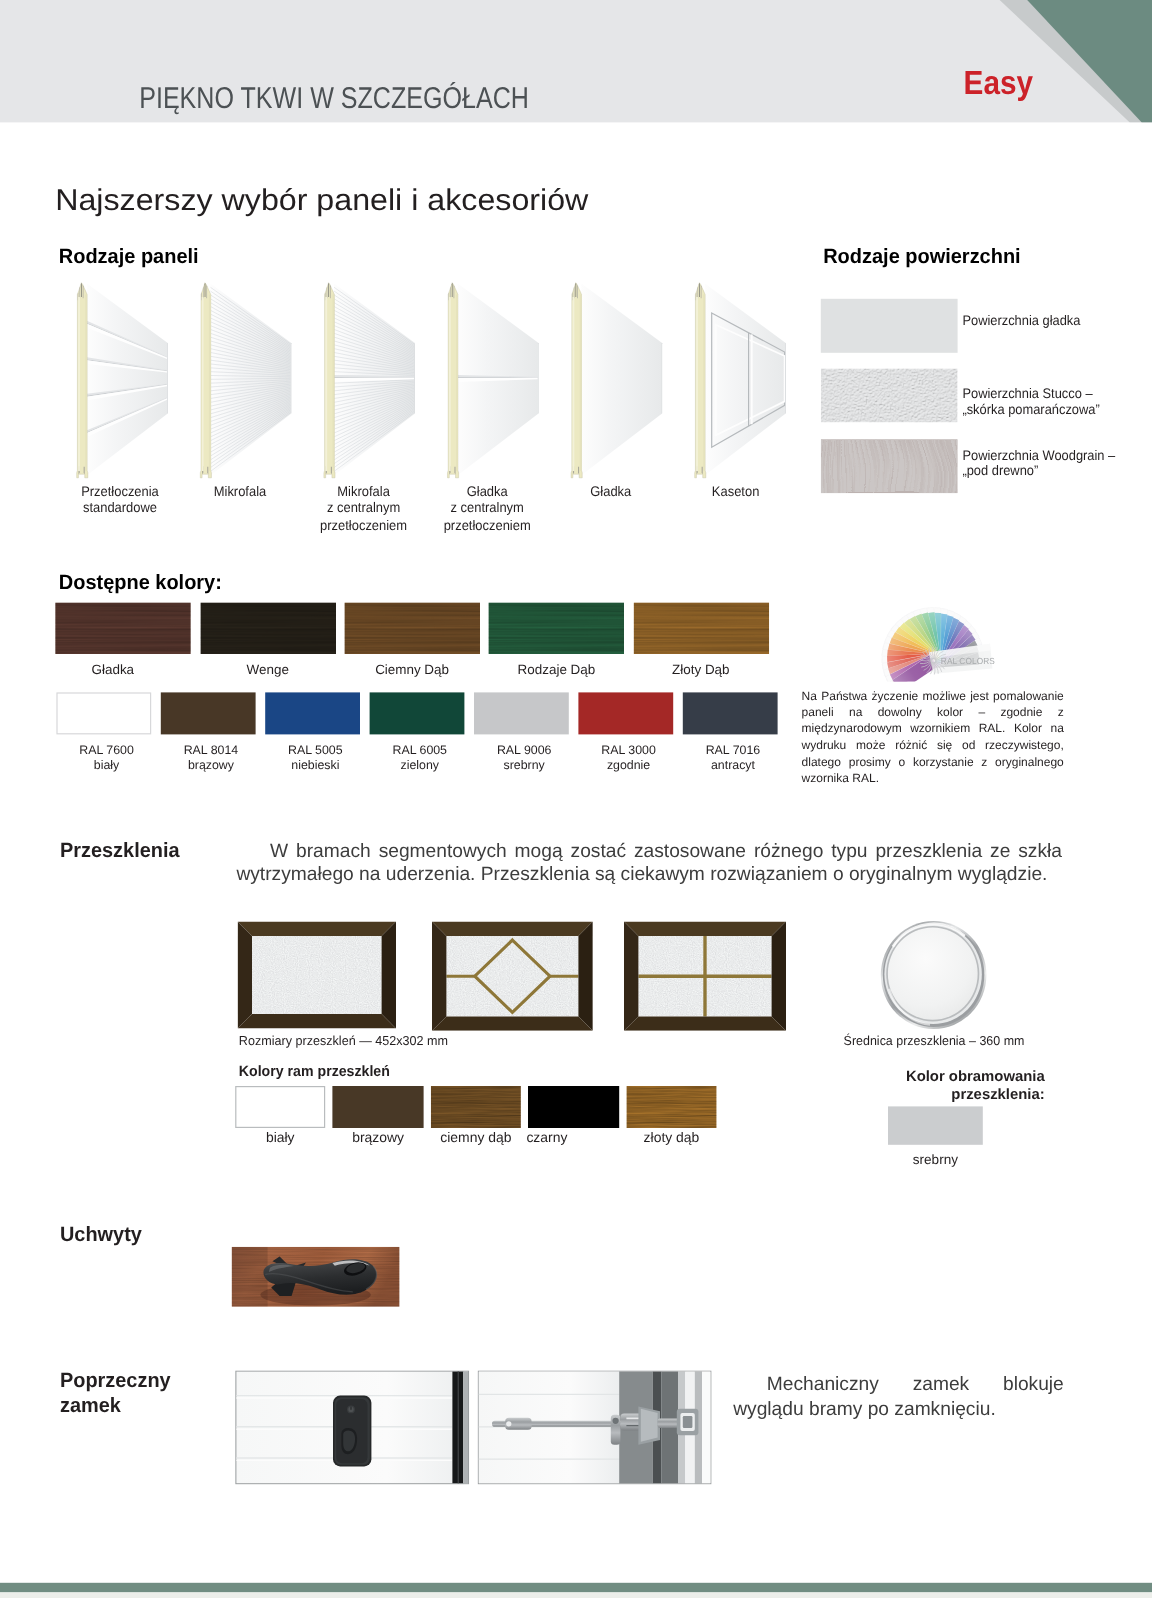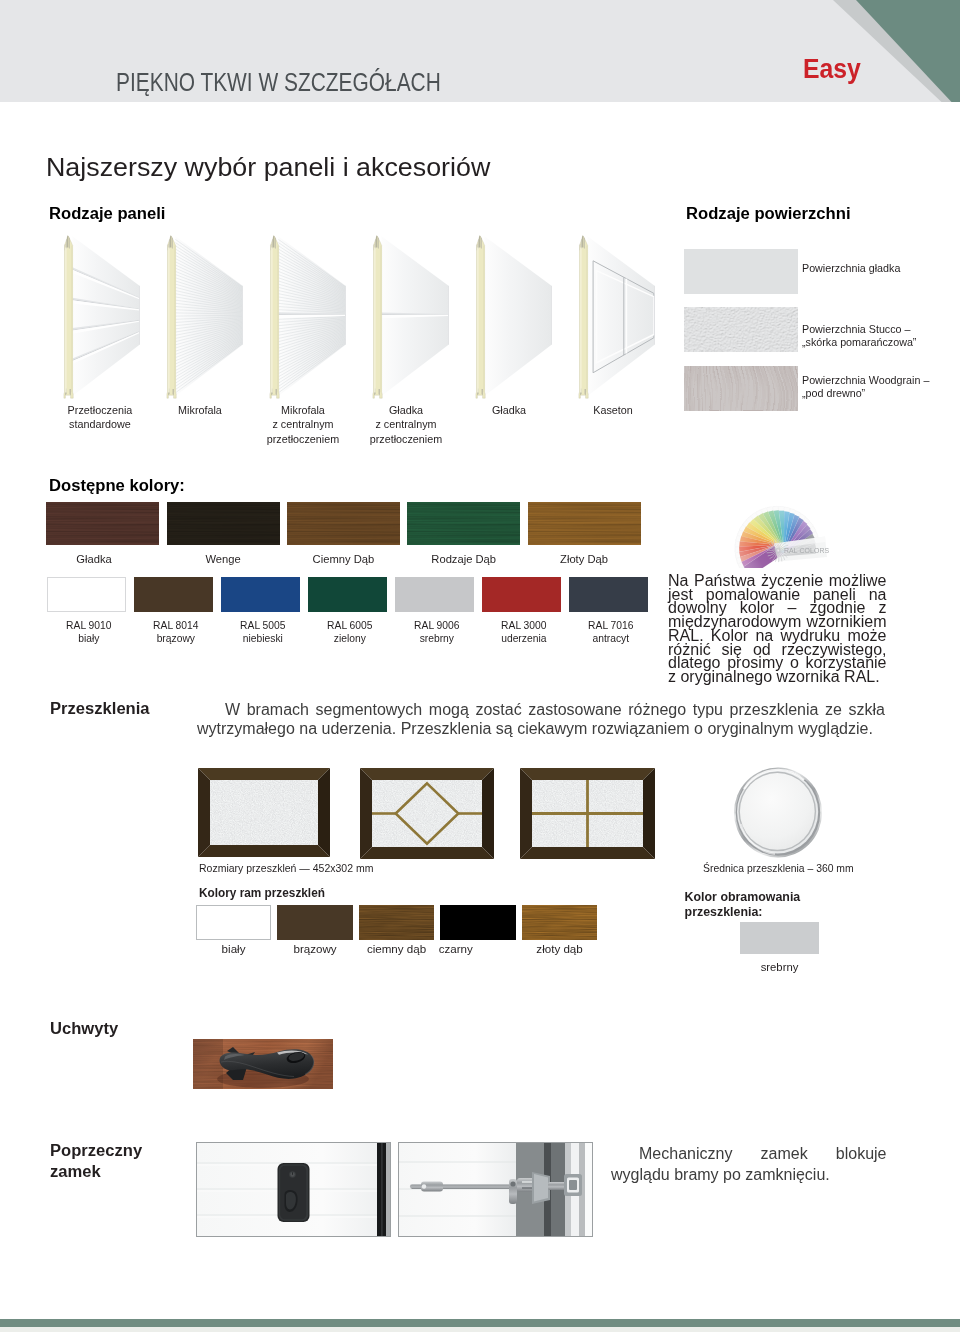--- a/index.html
+++ b/index.html
@@ -32,21 +32,21 @@
   .surf{position:absolute;left:684px;width:114px;height:45px;}
   .surf-label{position:absolute;left:801.5px;font-size:11.6px;color:#231f20;line-height:13.2px;
               transform:scaleX(.925);transform-origin:0 0;}
 
 
   
   .wood-sw{position:absolute;top:502px;width:113px;height:43px;}
   .wood-lbl{position:absolute;top:553.5px;width:113px;text-align:center;font-size:11.2px;color:#231f20;line-height:1;}
   .ral-sw{position:absolute;top:577px;width:79px;height:35px;}
   .ral-lbl{position:absolute;top:618.5px;width:79px;text-align:center;font-size:10.3px;color:#231f20;line-height:13.8px;}
-  .ral-note{position:absolute;left:668px;top:574px;width:218.5px;font-size:16px;color:#231f20;line-height:13.7px;
+  .ral-note{position:absolute;left:668px;top:574px;width:218.5px;font-size:10px;color:#231f20;line-height:13.7px;
             text-align:justify;}
 
 
   .ral-fan{position:absolute;left:733px;top:496px;width:100px;height:72px;}
   .ral-fan-text{position:absolute;left:784px;top:545.5px;font-size:7.4px;color:#a7aaac;letter-spacing:.12px;
                 transform:scaleX(.93);transform-origin:0 0;}
 
 
   
   .glz-h{position:absolute;left:49.5px;top:700px;font-size:17.2px;font-weight:bold;color:#231f20;line-height:1;
@@ -55,21 +55,21 @@
              line-height:19.2px;text-align:justify;text-indent:28px;}
   .win{position:absolute;top:768px;}
   .glz-size{position:absolute;left:198.7px;top:863px;font-size:10.8px;color:#231f20;line-height:1;
             transform:scaleX(.972);transform-origin:0 0;white-space:nowrap;}
   .glz-frames-h{position:absolute;left:198.8px;top:886.5px;font-size:12.5px;font-weight:bold;color:#231f20;line-height:1;
             transform:scaleX(.944);transform-origin:0 0;white-space:nowrap;}
   .frm-sw{position:absolute;top:905px;width:75.5px;height:35px;}
   .frm-lbl{position:absolute;top:942.5px;width:75.5px;text-align:center;font-size:11.6px;color:#231f20;line-height:1;}
   .rnd-label{position:absolute;left:703.3px;top:863px;font-size:10.8px;color:#231f20;line-height:1;
              transform:scaleX(.962);transform-origin:0 0;white-space:nowrap;}
-  .brd-h{position:absolute;left:684.6px;top:890px;width:186px;text-align:left;font-size:12.4px;font-weight:bold;
+  .brd-h{position:absolute;left:684.6px;top:890px;width:186px;text-align:right;font-size:12.4px;font-weight:bold;
          color:#231f20;line-height:15.4px;}
   .brd-sw{position:absolute;left:739.6px;top:921.9px;width:79.8px;height:32.6px;background:#cbcdcf;}
   .brd-lbl{position:absolute;left:739.6px;top:962px;width:79.8px;text-align:center;font-size:11.3px;color:#231f20;line-height:1;}
 
 
   .rnd-win{position:absolute;left:733px;top:766px;}
 
 
   
   .sec-h{position:absolute;font-size:17.2px;font-weight:bold;color:#231f20;line-height:21.3px;
@@ -442,31 +442,31 @@
       <rect width="113" height="43" fill="#25603f"></rect>
       <rect width="113" height="43" fill="#25603f" filter="url(#woodSwF)" opacity=".75"></rect>
     </svg>
 <div class="wood-lbl" style="left:407.2px">Rodzaje Dąb</div>
 <svg class="wood-sw" style="left:527.5px" viewBox="0 0 113 43">
       <rect width="113" height="43" fill="#9a6a2b"></rect>
       <rect width="113" height="43" fill="#9a6a2b" filter="url(#woodSwF)" opacity=".75"></rect>
     </svg>
 <div class="wood-lbl" style="left:527.5px">Złoty Dąb</div>
 <div class="ral-sw" style="left:46.8px;background:#ffffff; border:1px solid #d7d8da;box-sizing:border-box;"></div>
-<div class="ral-lbl" style="left:49.3px"><span>RAL 9010</span><br><span>biały</span></div>
+<div class="ral-lbl" style="left:49.3px"><span>RAL 7600</span><br><span>biały</span></div>
 <div class="ral-sw" style="left:133.8px;background:#483726;"></div>
 <div class="ral-lbl" style="left:136.3px"><span>RAL 8014</span><br><span>brązowy</span></div>
 <div class="ral-sw" style="left:220.8px;background:#1a4685;"></div>
 <div class="ral-lbl" style="left:223.3px"><span>RAL 5005</span><br><span>niebieski</span></div>
 <div class="ral-sw" style="left:307.8px;background:#114738;"></div>
 <div class="ral-lbl" style="left:310.3px"><span>RAL 6005</span><br><span>zielony</span></div>
 <div class="ral-sw" style="left:394.8px;background:#c6c7c9;"></div>
 <div class="ral-lbl" style="left:397.3px"><span>RAL 9006</span><br><span>srebrny</span></div>
 <div class="ral-sw" style="left:481.8px;background:#a42826;"></div>
-<div class="ral-lbl" style="left:484.3px"><span>RAL 3000</span><br><span>uderzenia</span></div>
+<div class="ral-lbl" style="left:484.3px"><span>RAL 3000</span><br><span>zgodnie</span></div>
 <div class="ral-sw" style="left:568.8px;background:#363d48;"></div>
 <div class="ral-lbl" style="left:571.3px"><span>RAL 7016</span><br><span>antracyt</span></div>
 <svg class="ral-fan" viewBox="0 0 100 72">
       <g transform="rotate(86.00 45.0 54.6)">
         <rect x="39.20" y="13.10" width="11.60" height="41.50" rx="1" fill="#fbfbfb" stroke="#ededee" stroke-width=".2"></rect>
         <rect x="39.20" y="17.30" width="11.60" height="37.30" fill="#34373d" opacity=".95"></rect>
         <rect x="39.20" y="17.30" width="11.60" height="37.30" fill="url(#fanfade)"></rect>
       </g>
       <g transform="rotate(78.22 45.0 54.6)">
         <rect x="39.20" y="12.77" width="11.60" height="41.83" rx="1" fill="#fbfbfb" stroke="#ededee" stroke-width=".2"></rect>

